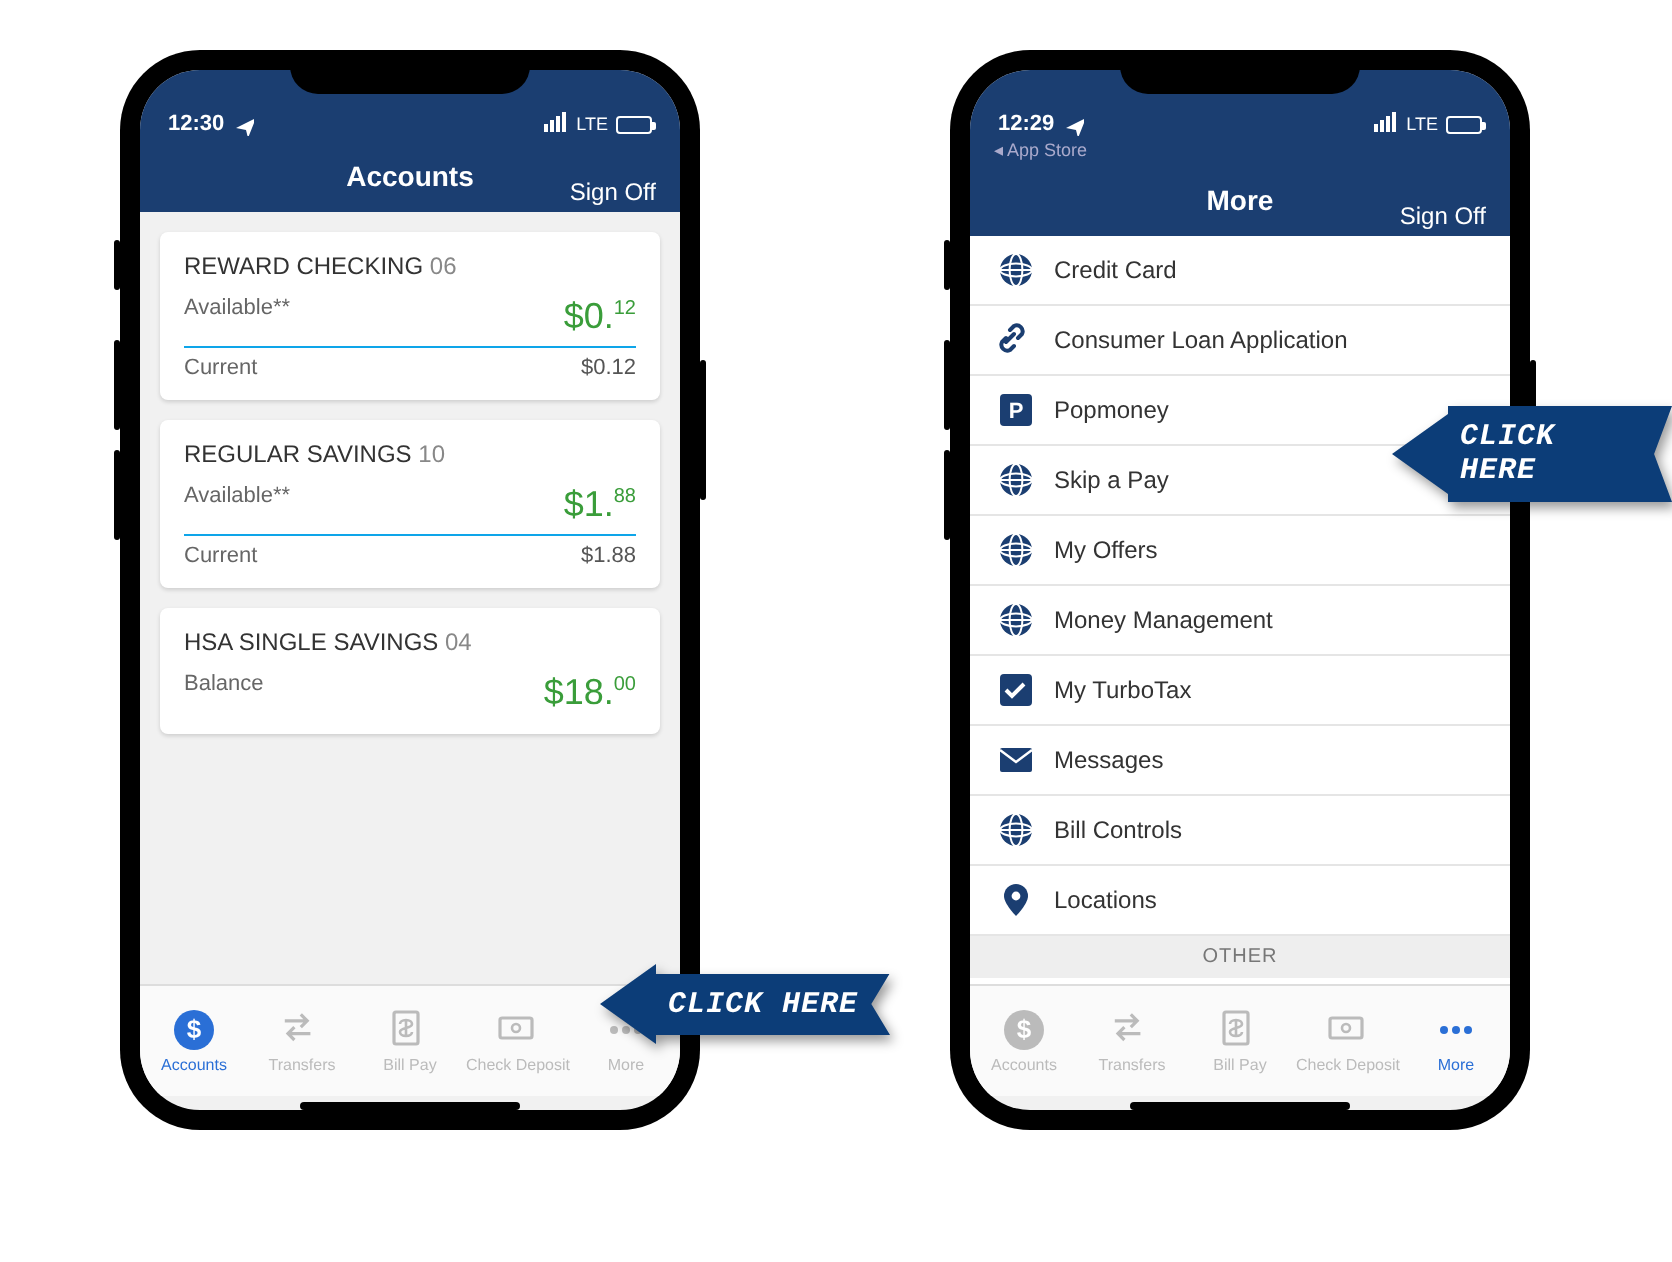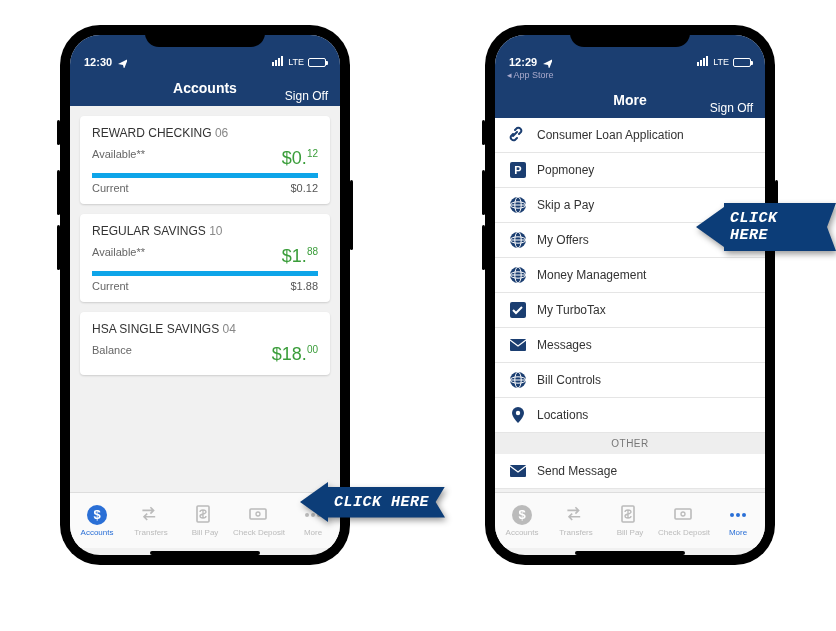--- a/index.html
+++ b/index.html
@@ -22,40 +22,40 @@
   .batt-fill{background:#f8d84e;height:100%;width:60%;}
   .back-app{ background:#1b3e71; color:#aac; font-size:9px; padding:0 12px 2px;}
   .nav-header { background:#1b3e71; color:#fff; height:36px; display:flex; align-items:center; justify-content:center; position:relative; font-size:14px; font-weight:600;}
   .nav-header .sign-off{ position:absolute; right:12px; font-size:12px; font-weight:400;margin-top:16px;}
   .content { flex:1; overflow:auto; background:#f1f1f1;}
   
   .card{ background:#fff; margin:10px 10px; border-radius:4px; padding:10px 12px 8px; box-shadow:0 1px 2px rgba(0,0,0,.15);}
   .card-title{ font-size:12px; color:#333; margin-bottom:6px;}
   .card-title .num{color:#888;}
   .row{ display:flex; justify-content:space-between; font-size:11px; color:#666; padding:2px 0;}
-  .row + .row{ border-top:5px solid #0ea5e9; padding-top:4px; margin-top:2px;}
+  .row + .row{ border-top:1px solid #0ea5e9; padding-top:4px; margin-top:2px;}
   .big-amt{ color:#3a9d3a; font-size:18px; font-weight:400;}
   .big-amt sup{font-size:10px;vertical-align:super;}
   .sm-amt{ color:#555;}
   
   .list-item{ background:#fff; border-bottom:1px solid #e5e5e5; display:flex; align-items:center; padding:8px 14px; gap:10px; font-size:12px; color:#333;}
   .list-icon{ width:18px; height:18px; display:flex; align-items:center; justify-content:center; flex-shrink:0;}
   .list-sep{ background:#eee; text-align:center; font-size:10px; color:#777; padding:5px 0; letter-spacing:.5px;}
   
   .tabbar{ height:56px; background:#fafafa; border-top:1px solid #ddd; display:flex;}
   .tab{ flex:1; display:flex; flex-direction:column; align-items:center; justify-content:center; gap:2px; font-size:8px; color:#bbb; cursor:pointer;}
   .tab.active{ color:#2a6fd6;}
   .tab-icon{ width:22px; height:22px; display:flex; align-items:center; justify-content:center;}
   .home-ind{ width:110px;height:4px;background:#000;border-radius:3px;margin:3px auto 0;}
   
   .arrow{ position:absolute; display:flex; align-items:center; z-index:20; filter:drop-shadow(2px 3px 3px rgba(0,0,0,.4));}
   .arrow-head{ width:0;height:0;border-top:20px solid transparent;border-bottom:20px solid transparent;border-right:28px solid #0c3d78;}
   .arrow-body{ background:#0c3d78;color:#fff;font-weight:700;font-style:italic;font-size:15px;padding:7px 16px 7px 6px;letter-spacing:.5px; clip-path:polygon(0 0,100% 0,92% 50%,100% 100%,0 100%);font-family:Liberation Mono, monospace;}
   #phone1{ left:60px; top:25px;}
-  #phone2{ left:485px; top:25px;}
+  #phone2{ left:475px; top:25px;}
   
   svg{display:block}
 </style>
 </head>
 <body>
 
 <svg width="0" height="0" style="position:absolute">
   <defs>
     <g id="i-globe">
         <circle cx="9" cy="9" r="8" fill="#1b3e71"></circle>
@@ -229,20 +229,28 @@
     </div>
     <div class="back-app">◂ App Store</div>
     <div class="nav-header">
       <span>More</span>
       <span class="sign-off">Sign Off</span>
     </div>
     <div class="content" id="p2-content">
         <div class="list-item">
           <span class="list-icon">
             <svg width="18" height="18" viewBox="0 0 18 18">
+              <use href="#i-globe"></use>
+            </svg>
+          </span>
+          <span>Credit Card</span>
+        </div>
+        <div class="list-item">
+          <span class="list-icon">
+            <svg width="18" height="18" viewBox="0 0 18 18">
               <use href="#i-link"></use>
             </svg>
           </span>
           <span>Consumer Loan Application</span>
         </div>
         <div class="list-item">
           <span class="list-icon">
             <svg width="18" height="18" viewBox="0 0 18 18">
               <use href="#i-p-square"></use>
             </svg>

